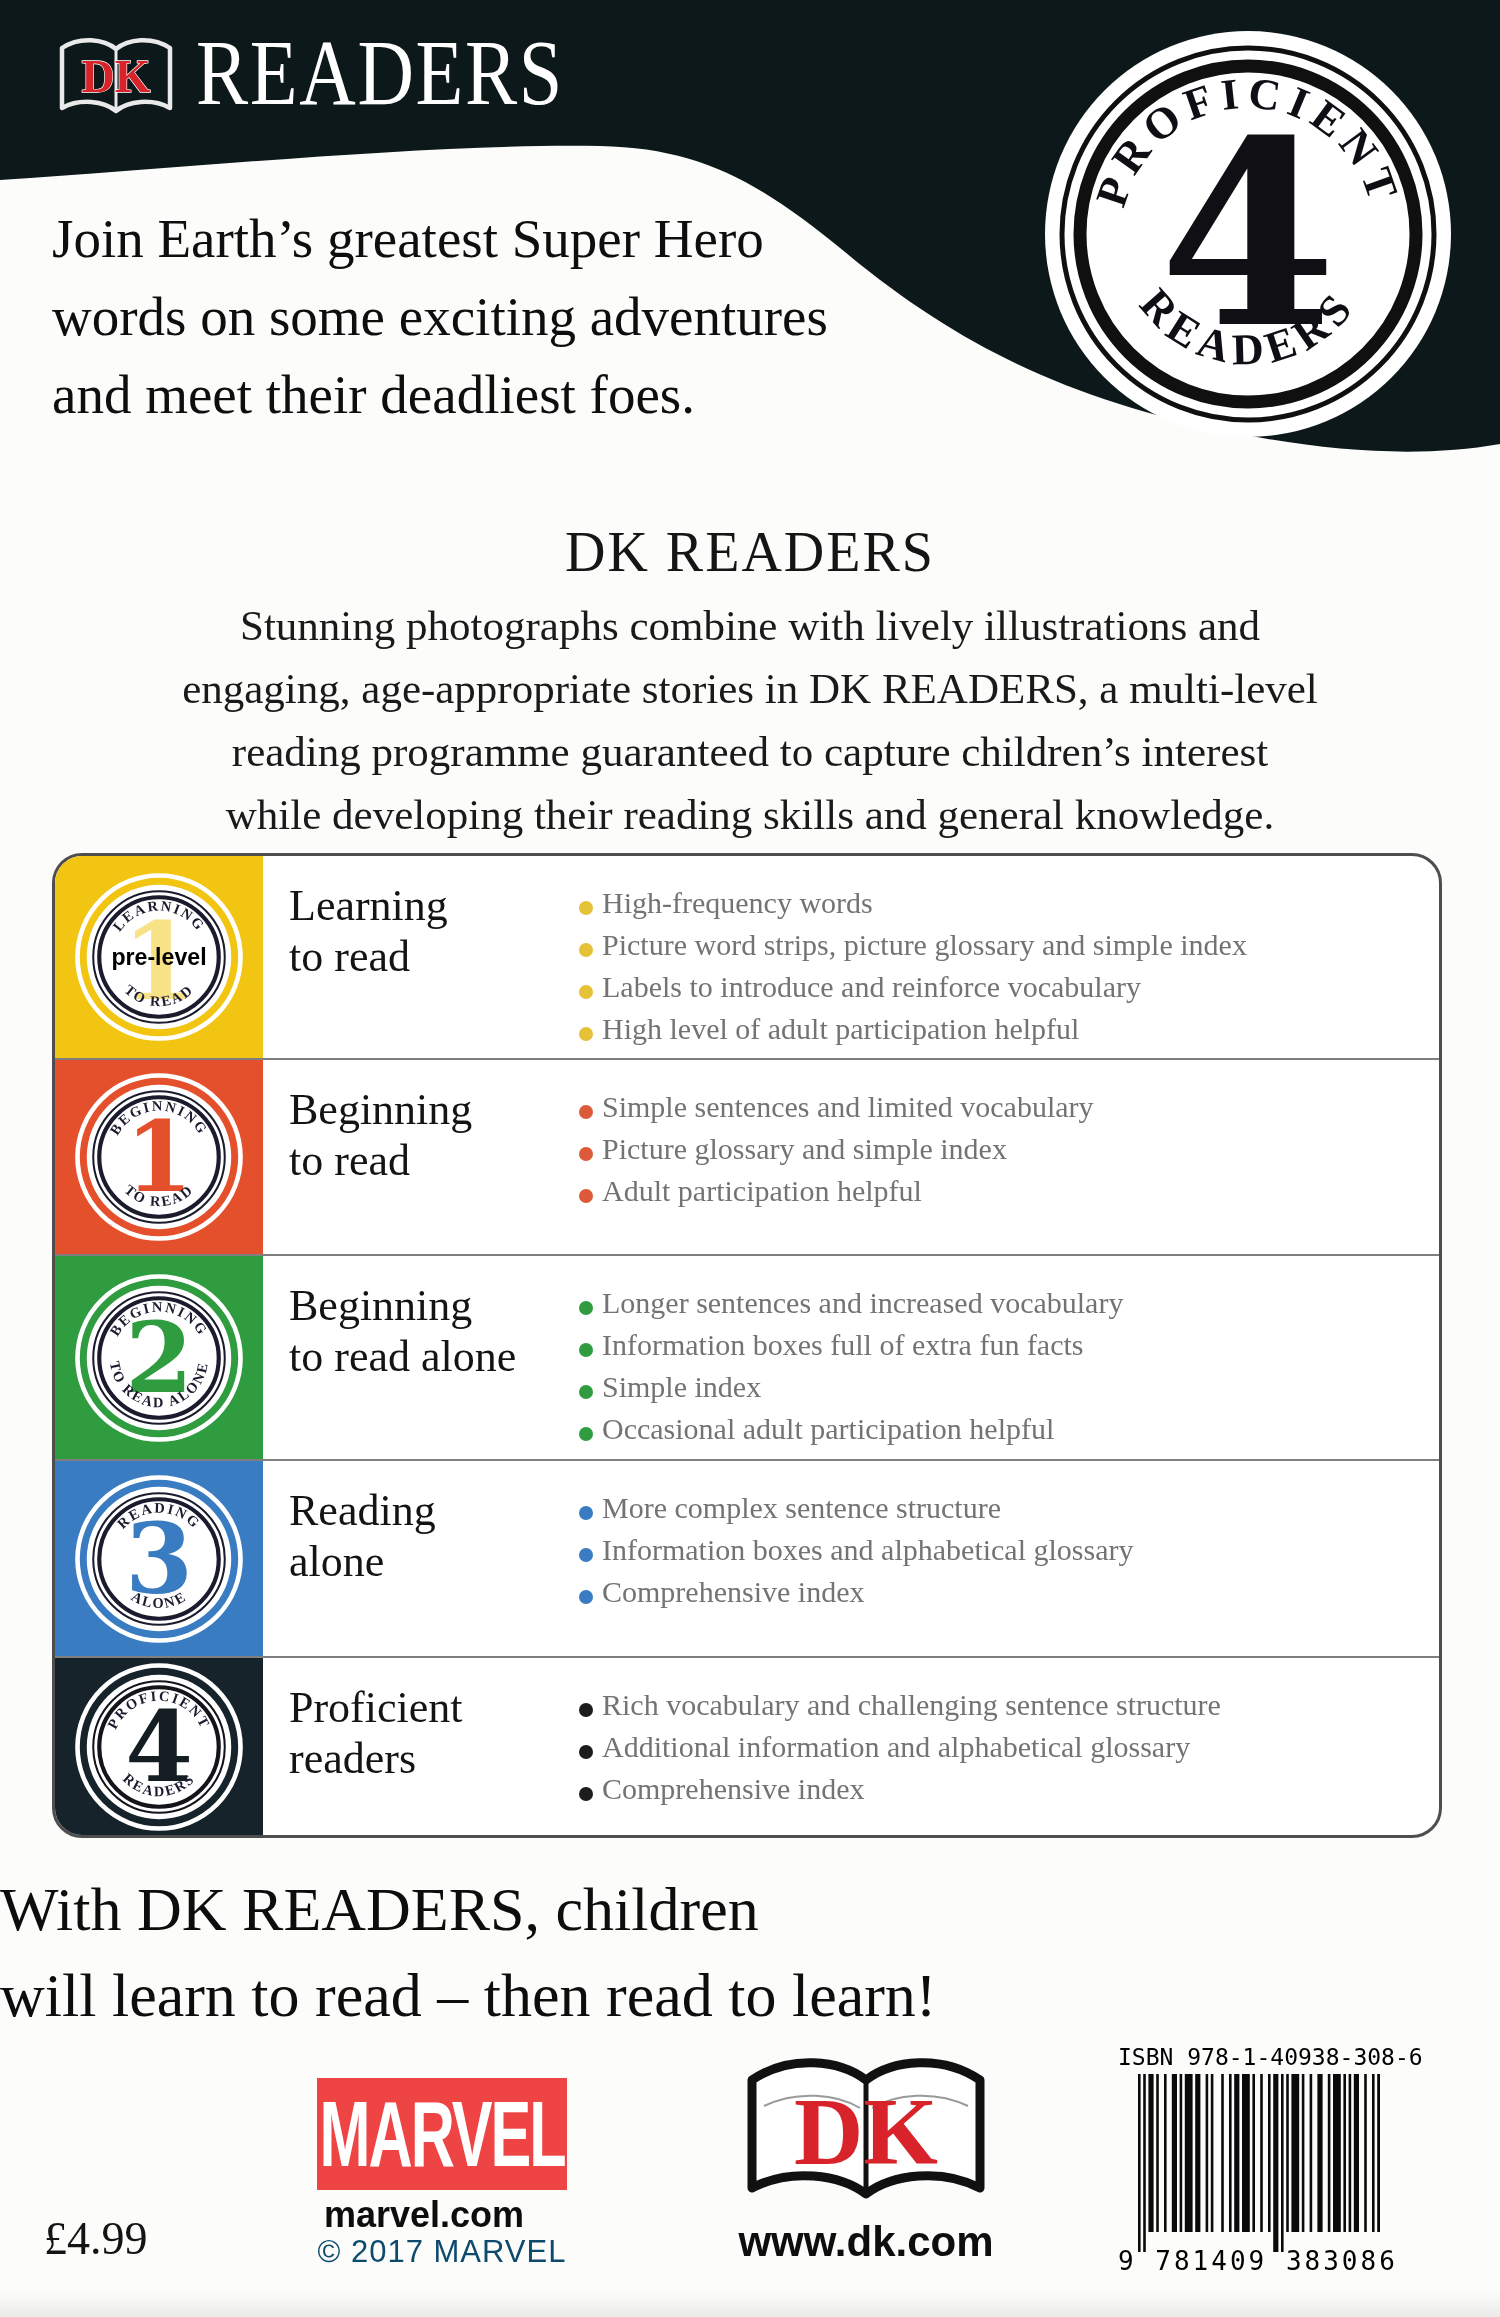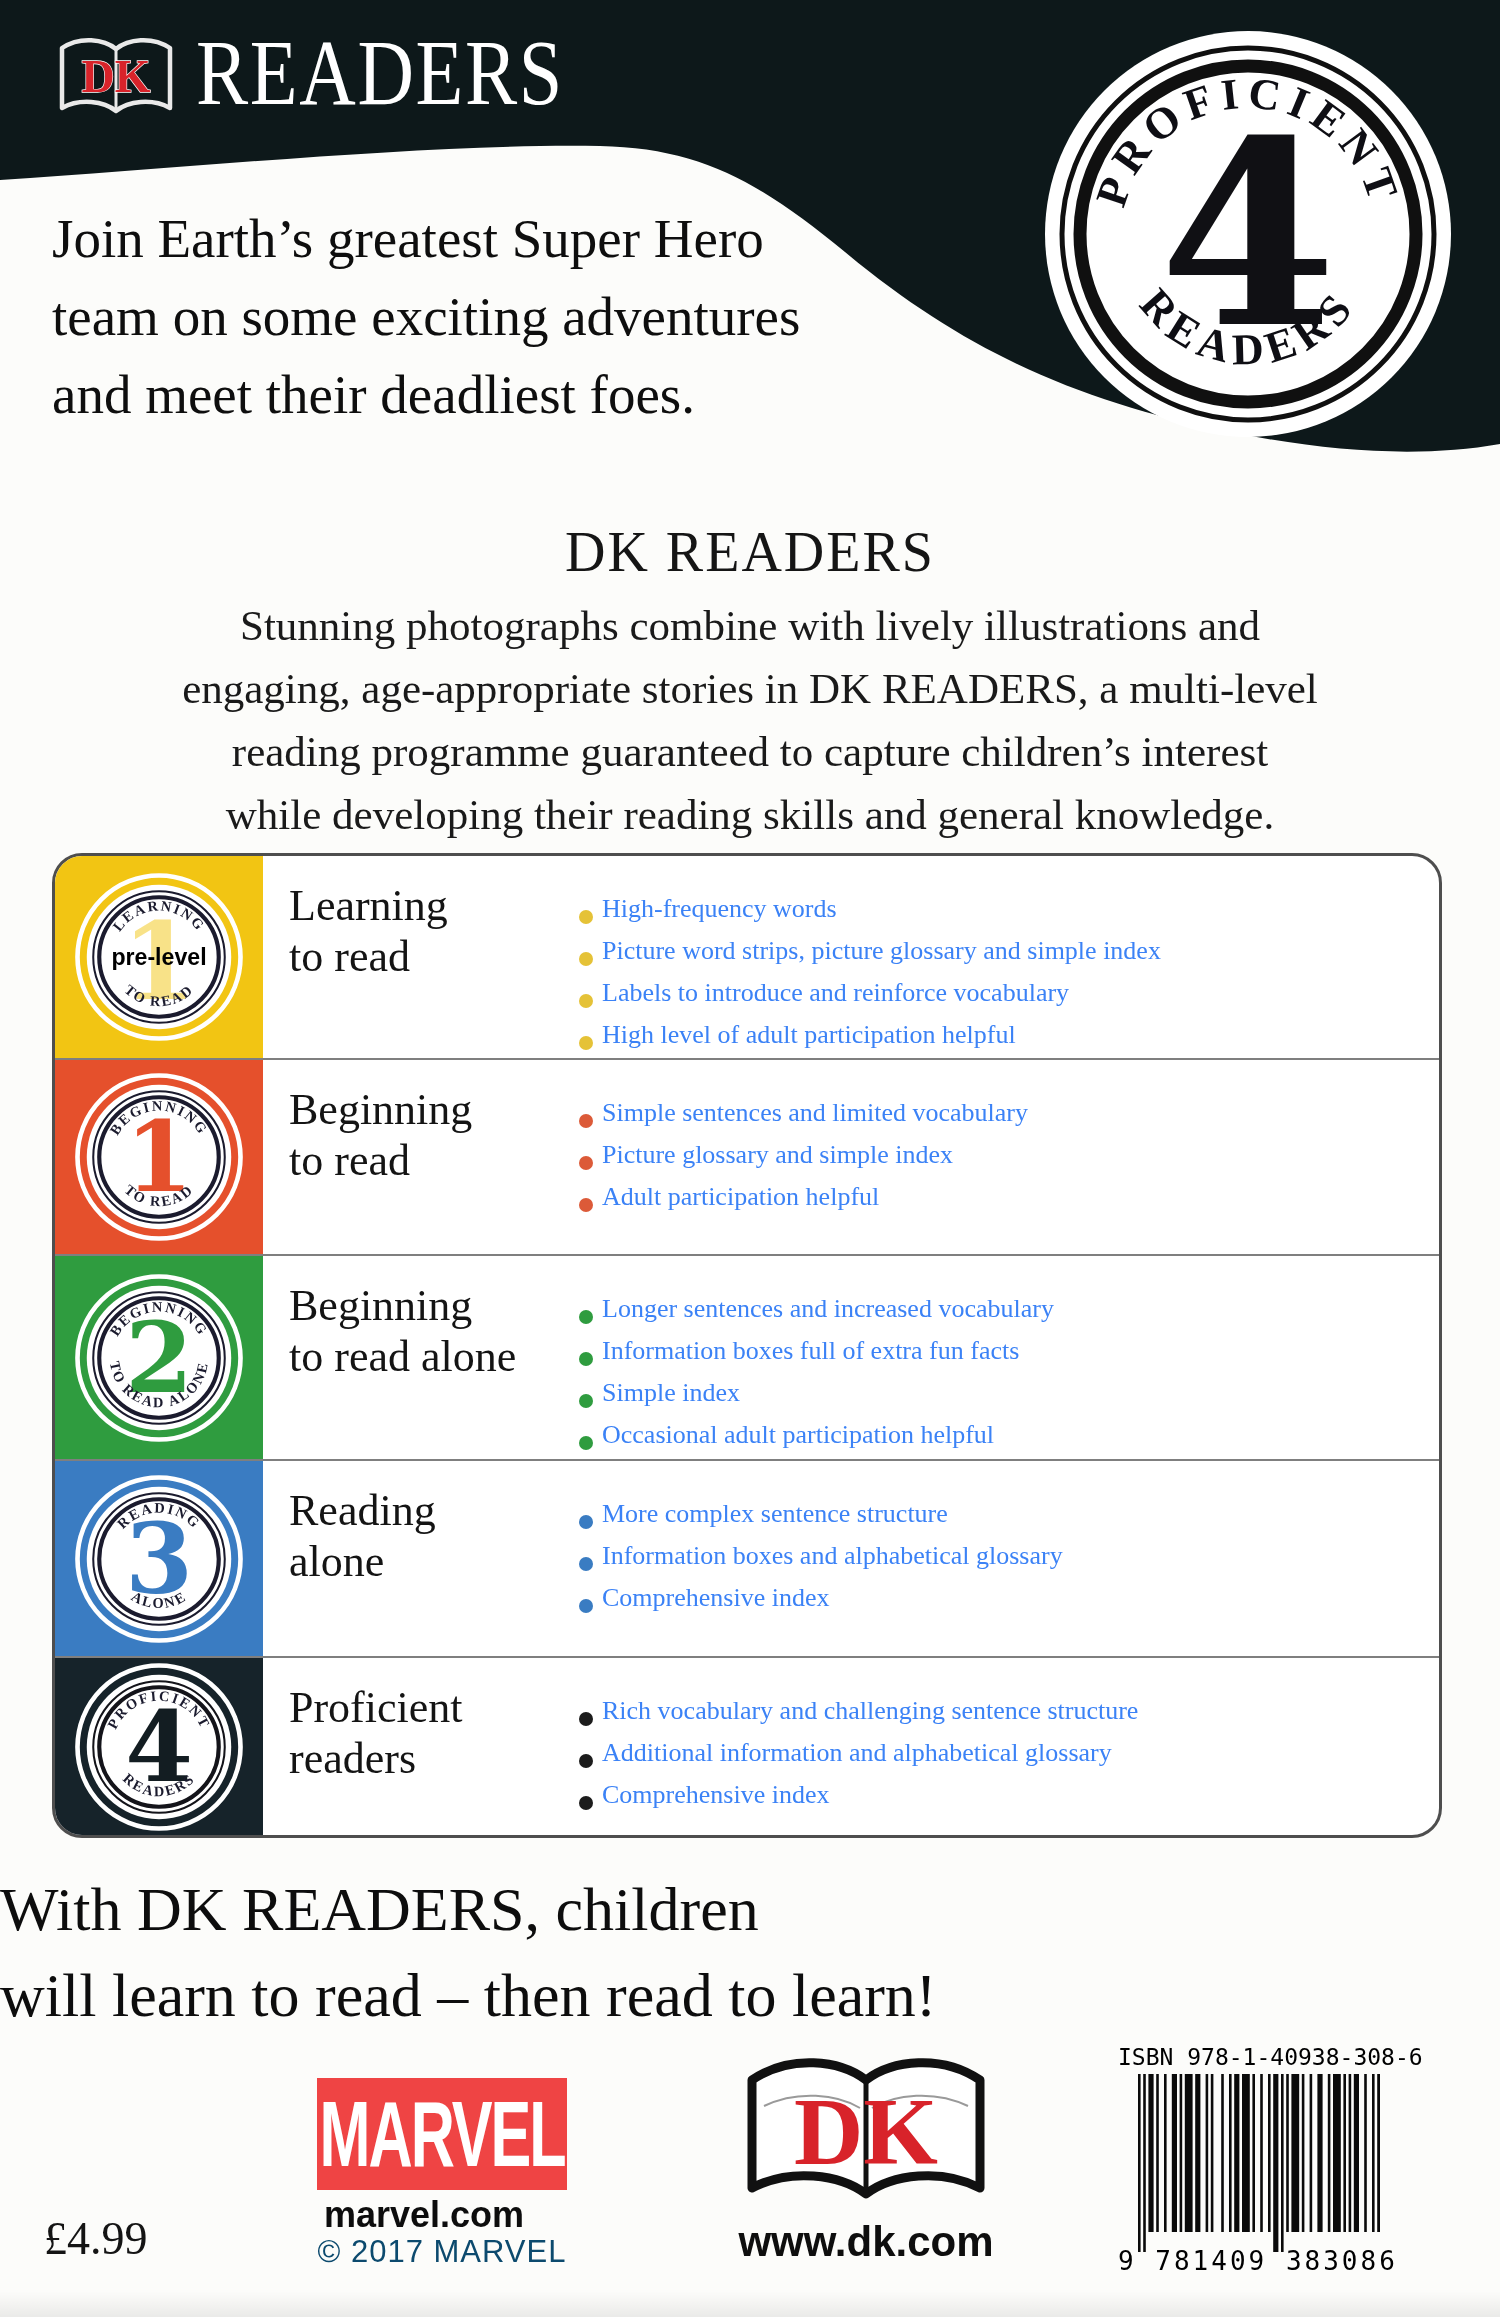--- a/index.html
+++ b/index.html
@@ -33,22 +33,22 @@
   .tile { width:208px; flex:none; display:flex; align-items:center; justify-content:center; }
   .badge { width:176px; height:176px; display:block; }
   .b-arc { font-family:"Liberation Serif",serif; font-weight:bold; font-size:15.5px;
            letter-spacing:2.2px; fill:#1b1b2e; }
   .b-num { font-family:"DejaVu Serif",serif; font-weight:bold; font-size:105px; }
   .b-ghost { font-family:"DejaVu Serif",serif; font-weight:bold; font-size:115px; opacity:.5; }
   .b-pre { font-family:"Liberation Sans",sans-serif; font-weight:bold; font-size:25px; fill:#000; }
   .ltitle { width:282px; flex:none; padding:24px 0 0 26px; box-sizing:content-box;
             font-size:44px; line-height:1.16; color:#141414; }
   .lbullets { flex:1; list-style:none; margin:0; padding:26px 10px 0 8px; }
-  .lbullets li { display:flex; align-items:flex-end; min-height:42px;
-                 font-size:26px; line-height:1.2; color:#3b82f6; }
+  .lbullets li { display:flex; align-items:center; min-height:42px;
+                 font-size:30px; line-height:1.2; color:#737373; }
   .dot { width:14px; height:14px; border-radius:50%; flex:none; margin:10px 9px 0 0; background:#333; }
   
   .tagline { position:absolute; left:0; top:1866px; width:1500px; text-align:left;
              font-size:62px; line-height:86px; color:#0d0d0d; }
   
   .price { position:absolute; left:44px; top:2212px; font-size:46px; color:#141414; }
   .marvel-box { position:absolute; left:317px; top:2078px; width:250px; height:112px;
                 background:#ef4444; display:flex; align-items:center; justify-content:center;
                 overflow:hidden; }
   .marvel-box span { font-family:"Liberation Sans",sans-serif; font-weight:bold; font-size:60px;
@@ -96,21 +96,21 @@
       </text>
       <text class="badge-arc" font-size="44" letter-spacing="7" text-anchor="middle">
         <textPath href="#hb-bot" startOffset="50%">READERS</textPath>
       </text>
       <text class="badge-num" x="208" y="298" font-size="255" text-anchor="middle">4</text>
     </g>
   </svg>
 
   <div class="intro">
     <div>Join Earth’s greatest Super Hero</div>
-    <div>team on some exciting adventures</div>
+    <div>words on some exciting adventures</div>
     <div>and meet their deadliest foes.</div>
   </div>
 
   <div class="about-heading">DK READERS</div>
   <div class="about-par">
     <div>Stunning photographs combine with lively illustrations and</div>
     <div>engaging, age-appropriate stories in DK READERS, a multi-level</div>
     <div>reading programme guaranteed to capture children’s interest</div>
     <div>while developing their reading skills and general knowledge.</div>
   </div>

